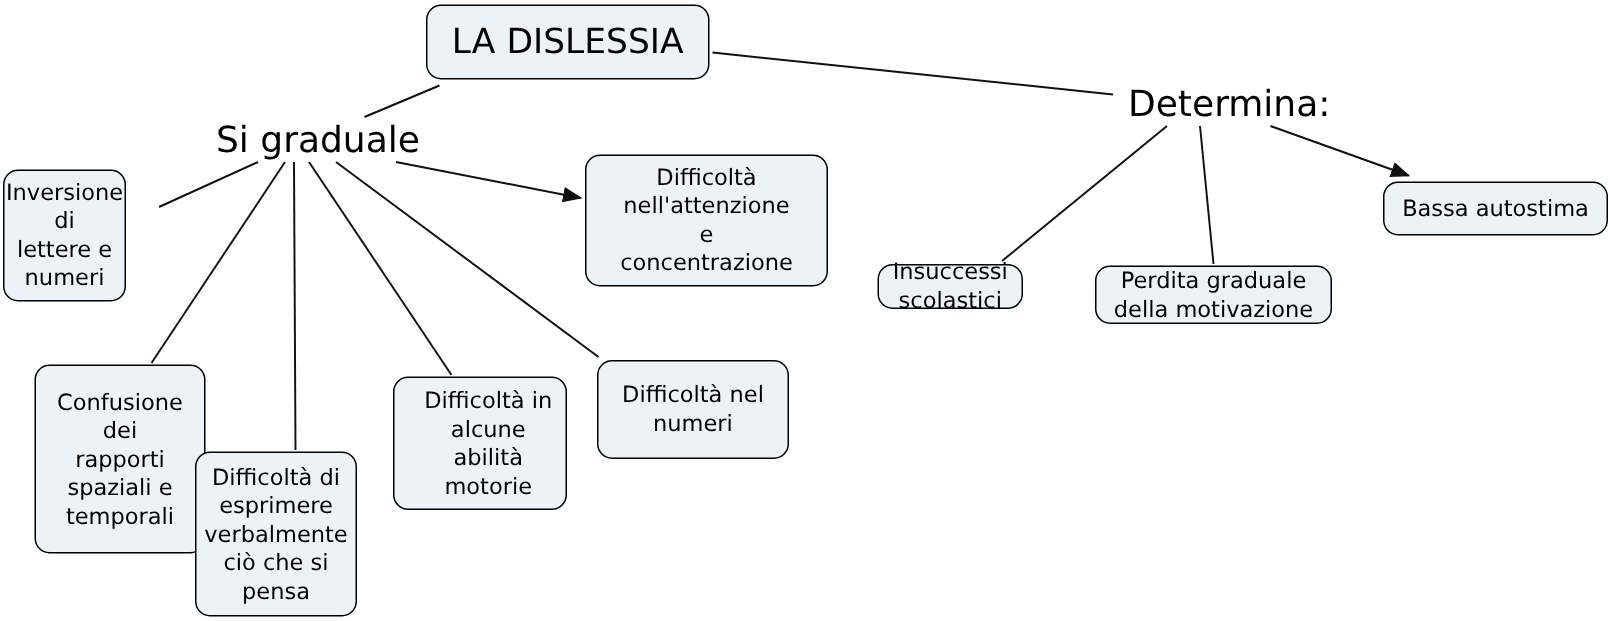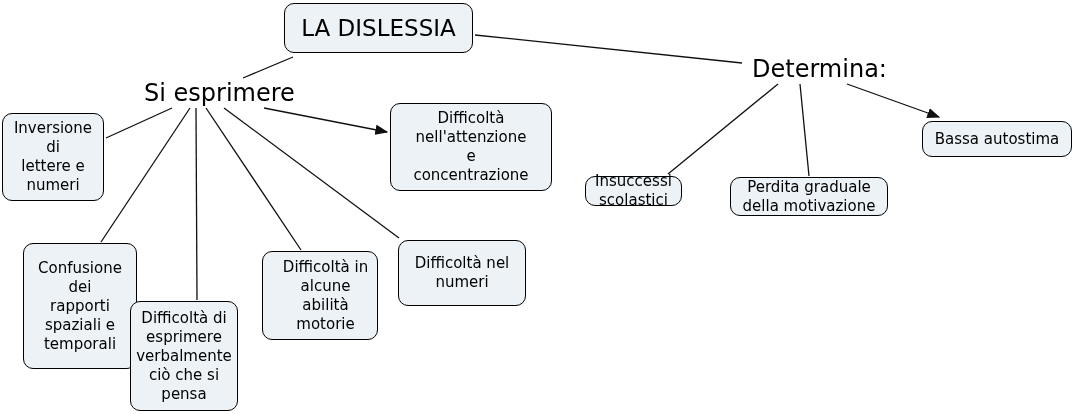--- a/index.html
+++ b/index.html
@@ -79,25 +79,25 @@
     <line class="edge" x1="206" y1="108" x2="301" y2="250"></line>
     <line class="edge" x1="224" y1="108" x2="399" y2="238"></line>
     <line class="edge" x1="264" y1="108" x2="387" y2="132" marker-end="url(#arrowhead)"></line>
     <line class="edge" x1="778" y1="84" x2="668" y2="174"></line>
     <line class="edge" x1="800" y1="84" x2="809" y2="176"></line>
     <line class="edge" x1="847" y1="84" x2="939" y2="117" marker-end="url(#arrowhead)"></line>
   </svg>
 
   <div class="node title-node" style="left:284px; top:3px; width:189px; height:50px;">LA DISLESSIA</div>
 
-  <div class="phrase" style="left:144px; top:83px;">Si esprimere</div>
+  <div class="phrase" style="left:144px; top:83px;">Si graduale</div>
 
   <div class="phrase" style="left:752px; top:59px;">Determina:</div>
 
-  <div class="node" style="left:2px; top:113px; width:102px; height:88px;">Inversione
+  <div class="node" style="left:2px; top:113px; width:82px; height:88px;">Inversione
 di
 lettere e
 numeri</div>
 
   <div class="node" style="left:3px; top:243px; width:114px; height:126px;margin-left:20px;">Confusione
 dei
 rapporti
 spaziali e
 temporali</div>
 

